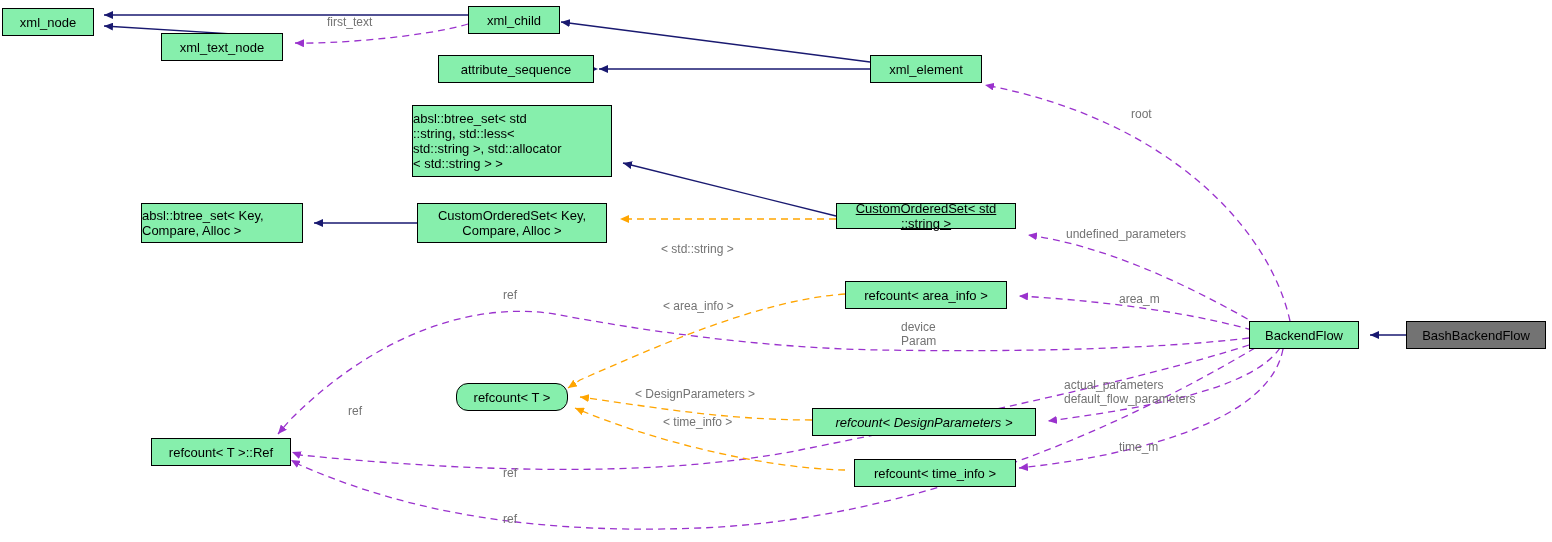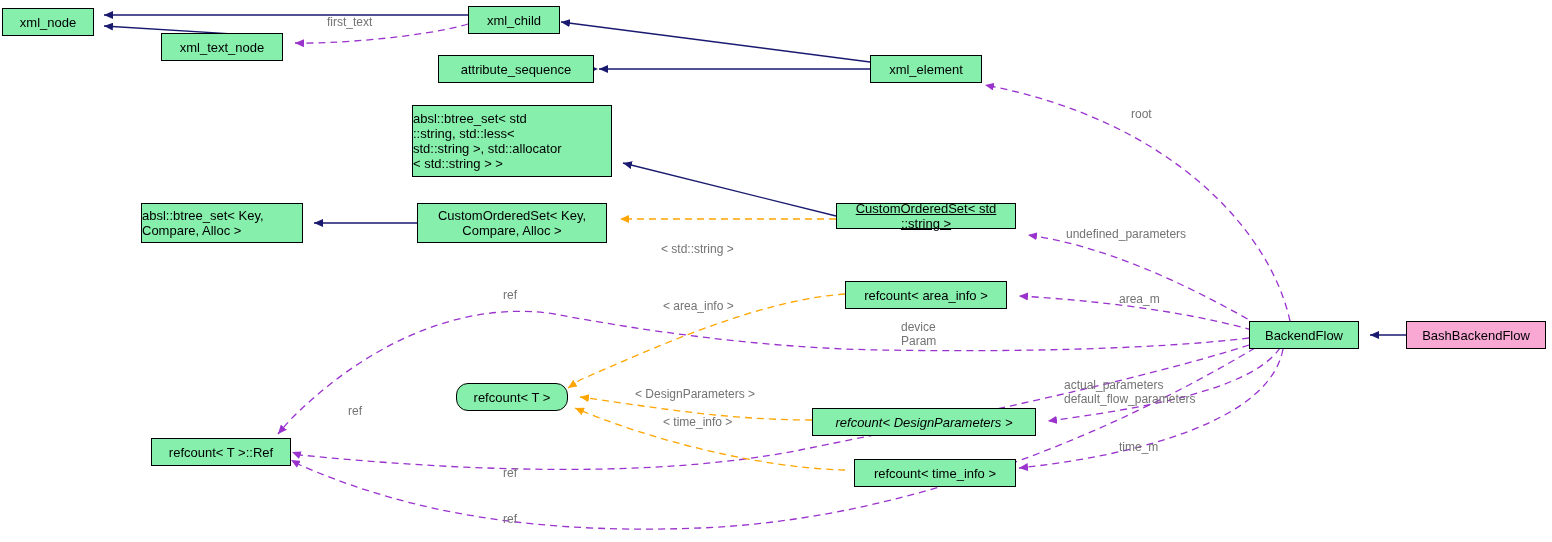--- a/index.html
+++ b/index.html
@@ -33,21 +33,21 @@
     font-size: 13px;
     line-height: 15px;
     color: #000000;
     display: flex;
     align-items: center;
     justify-content: center;
     text-align: center;
     white-space: pre;
   }
   .node.filled {
-    background: #f9a8d4;
+    background: #737373;
   }
   .node.lefttext {
     justify-content: flex-start;
     text-align: left;
   }
   .edge-label {
     position: absolute;
     font-size: 12px;
     line-height: 14px;
     color: #737373;

